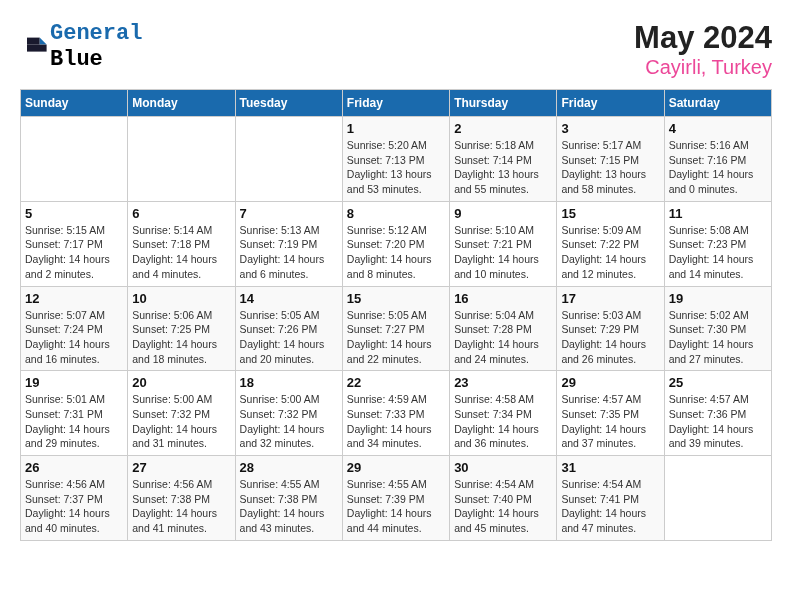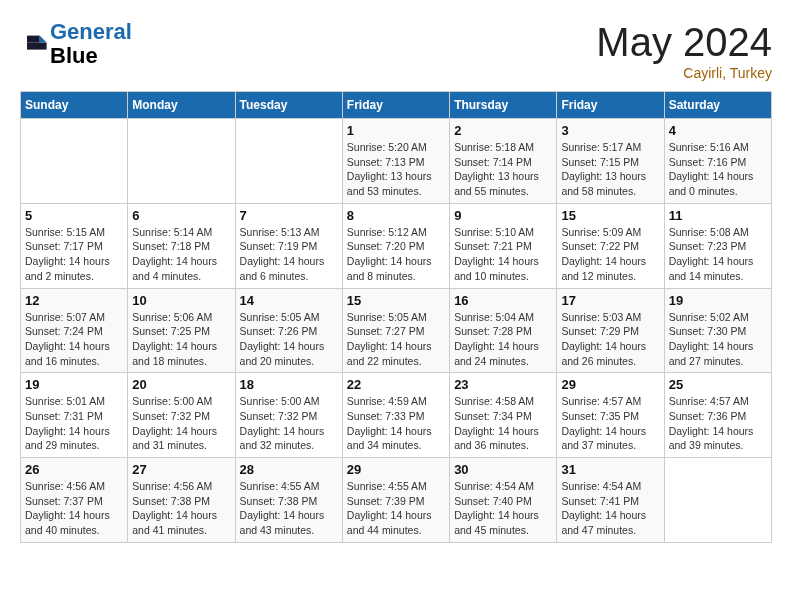--- a/index.html
+++ b/index.html
@@ -21,37 +21,38 @@
       align-items: center;
     }
     .logo-text {
       font-size: 22px;
       font-weight: bold;
       color: #1a1a2e;
       line-height: 1.1;
     }
     .logo-text span {
       color: #1a6aad;
+      font-family: Liberation Mono, monospace;
     }
     .logo-icon {
       width: 28px;
       height: 28px;
       margin-right: 2px;
     }
     .title-block {
       text-align: right;
     }
     .month-year {
-      font-size: 40px;
-      font-weight: normal;
+      font-size: 31px;
+      font-weight: bold;
       color: #222;
     }
     .location {
-      font-size: 14px;
-      color: #a16207;
+      font-size: 20px;
+      color: #ec4899;
     }
     table {
       width: 100%;
       border-collapse: collapse;
       font-size: 11px;
     }
     thead th {
       background-color: #1a6aad;
       color: #fff;
       padding: 6px 4px;

